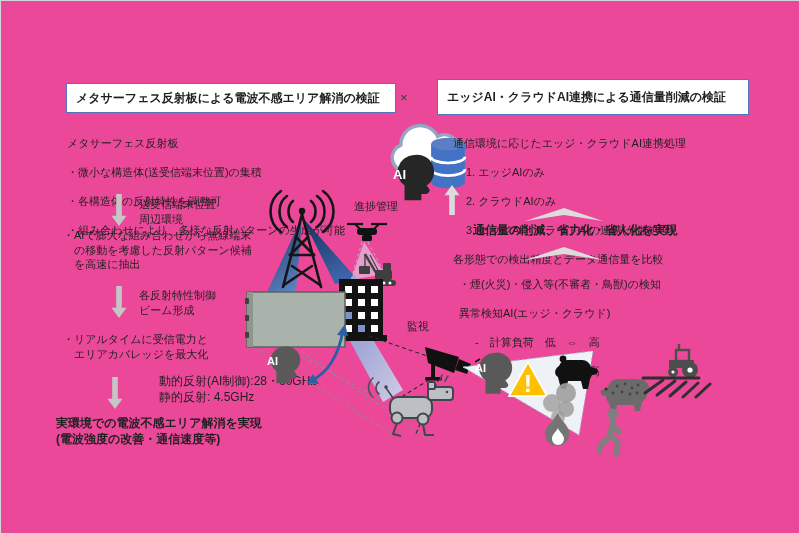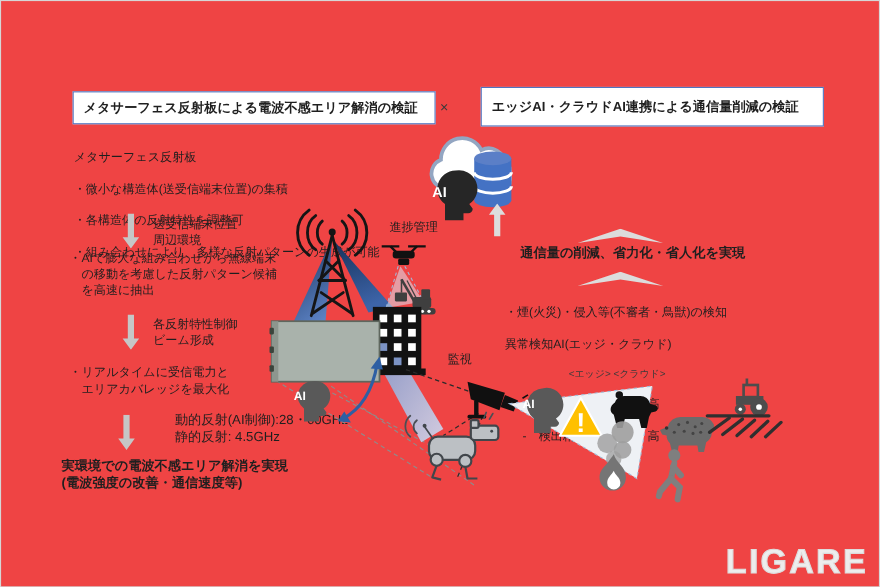--- a/index.html
+++ b/index.html
@@ -1,16 +1,16 @@
 <!DOCTYPE html>
 <html><head>
 <meta charset="utf-8">
 <style>
   html,body{margin:0;padding:0;background:#fff;}
-  .canvas{position:relative;width:800px;height:534px;background:#ef4444;border:1px solid #d6d6d6;
+  .canvas{position:relative;width:800px;height:534px;background:#ec4899;border:1px solid #d6d6d6;
     font-family:"Liberation Sans","DejaVu Sans",sans-serif;color:#1f1f1f;overflow:hidden;box-sizing:border-box;}
   .abs{position:absolute;}
   .title-box{border:1.3px solid #4f74c0;background:#fff;font-size:12px;font-weight:bold;
     display:flex;align-items:center;padding:0 9px;box-sizing:border-box;}
   .xmark{font-size:13px;color:#3a3a3a;}
   .txt{font-size:11px;line-height:1.32;white-space:pre-line;}
   .txt12{font-size:12px;line-height:1.35;white-space:pre-line;}
   .bold{font-weight:bold;}
   .indent{padding-left:13px;}
   .small{font-size:9px;color:#3a3a3a;}
@@ -239,39 +239,45 @@
       <ellipse cx="18" cy="8" rx="16" ry="6" fill="#5b7fc7"></ellipse>
     </svg>
     <div class="ai-head big" style="left:6px;top:32px;width:42px">
       <svg viewBox="0 0 40 46">
           <path d="M20,2 a16,16 0 0,0 -9,29 V45 h16 v-6 h4 a4,4 0 0,0 4,-4 l-3,-4 a16,16 0 0,0 -12,-29 z" fill="#262626"></path>
         </svg>
       <span class="ai-label">AI</span>
     </div>
   </div>
 
+  <div class="abs txt" style="left:452px;top:120px;width:290px">
+    <div>通信環境に応じたエッジ・クラウドAI連携処理</div>
+    <div class="indent">1. エッジAIのみ</div>
+    <div class="indent">2. クラウドAIのみ</div>
+    <div class="indent">3. エッジAIとクラウドAIの連携(分散処理)</div>
+    <div>各形態での検出精度とデータ通信量を比較</div>
+  </div>
 
   <svg class="abs" style="left:443px;top:184px" width="16" height="30" viewBox="0 0 16 32">
     <polygon points="8,0 16,11 11,11 11,32 5,32 5,11 0,11" fill="#dcdcdc"></polygon>
   </svg>
 
   <svg class="abs" style="left:524px;top:207px" width="78" height="13" viewBox="0 0 78 13">
     <polygon points="0,13 39,0 78,13 39,7" fill="#dcdcdc"></polygon>
   </svg>
 
   <div class="abs txt12 bold" style="left:472px;top:221px">通信量の削減、省力化・省人化を実現</div>
 
   <svg class="abs" style="left:524px;top:246px" width="78" height="13" viewBox="0 0 78 13">
     <polygon points="0,13 39,0 78,13 39,7" fill="#dcdcdc"></polygon>
   </svg>
 
   <div class="abs txt" style="left:458px;top:261px;width:280px">
     <div>・煙(火災)・侵入等(不審者・鳥獣)の検知</div>
     <div>異常検知AI(エッジ・クラウド)</div>
-    <div class="small" style="margin-left:58px">&lt;エッジ&gt; &lt;クラウド&gt;</div>
     <div style="margin-left:16px">-　計算負荷　低　⇔　高</div>
     <div style="margin-left:16px">-　検出精度　低　⇔　高</div>
   </div>
 
   <svg class="abs" style="left:456px;top:342px" width="146" height="100" viewBox="0 0 146 100">
     <polygon points="6,24 136,8 122,92" fill="#eef1f5" stroke="#a5c0da" stroke-width="1" stroke-dasharray="3 3"></polygon>
   </svg>
 
   <div class="ai-head" style="left:474px;top:350px;width:38px">
     <svg viewBox="0 0 40 46">
@@ -342,15 +348,14 @@
   <svg class="abs" style="left:590px;top:406px" width="44" height="50" viewBox="0 0 44 50">
     <circle cx="22" cy="7" r="5.5" fill="#7f7f7f"></circle>
     <g stroke="#7f7f7f" stroke-width="5.5" stroke-linecap="round" fill="none">
       <path d="M22 14 L19 28"></path>
       <path d="M21 17 L28 25"></path>
       <path d="M19 28 L9 40 L8 44"></path>
       <path d="M19 28 L27 36 L25 47"></path>
     </g>
   </svg>
 
-  <div class="abs watermark" style="right:10px;bottom:4px">LIGARE</div>
 
 </div>
 
 </body></html>

